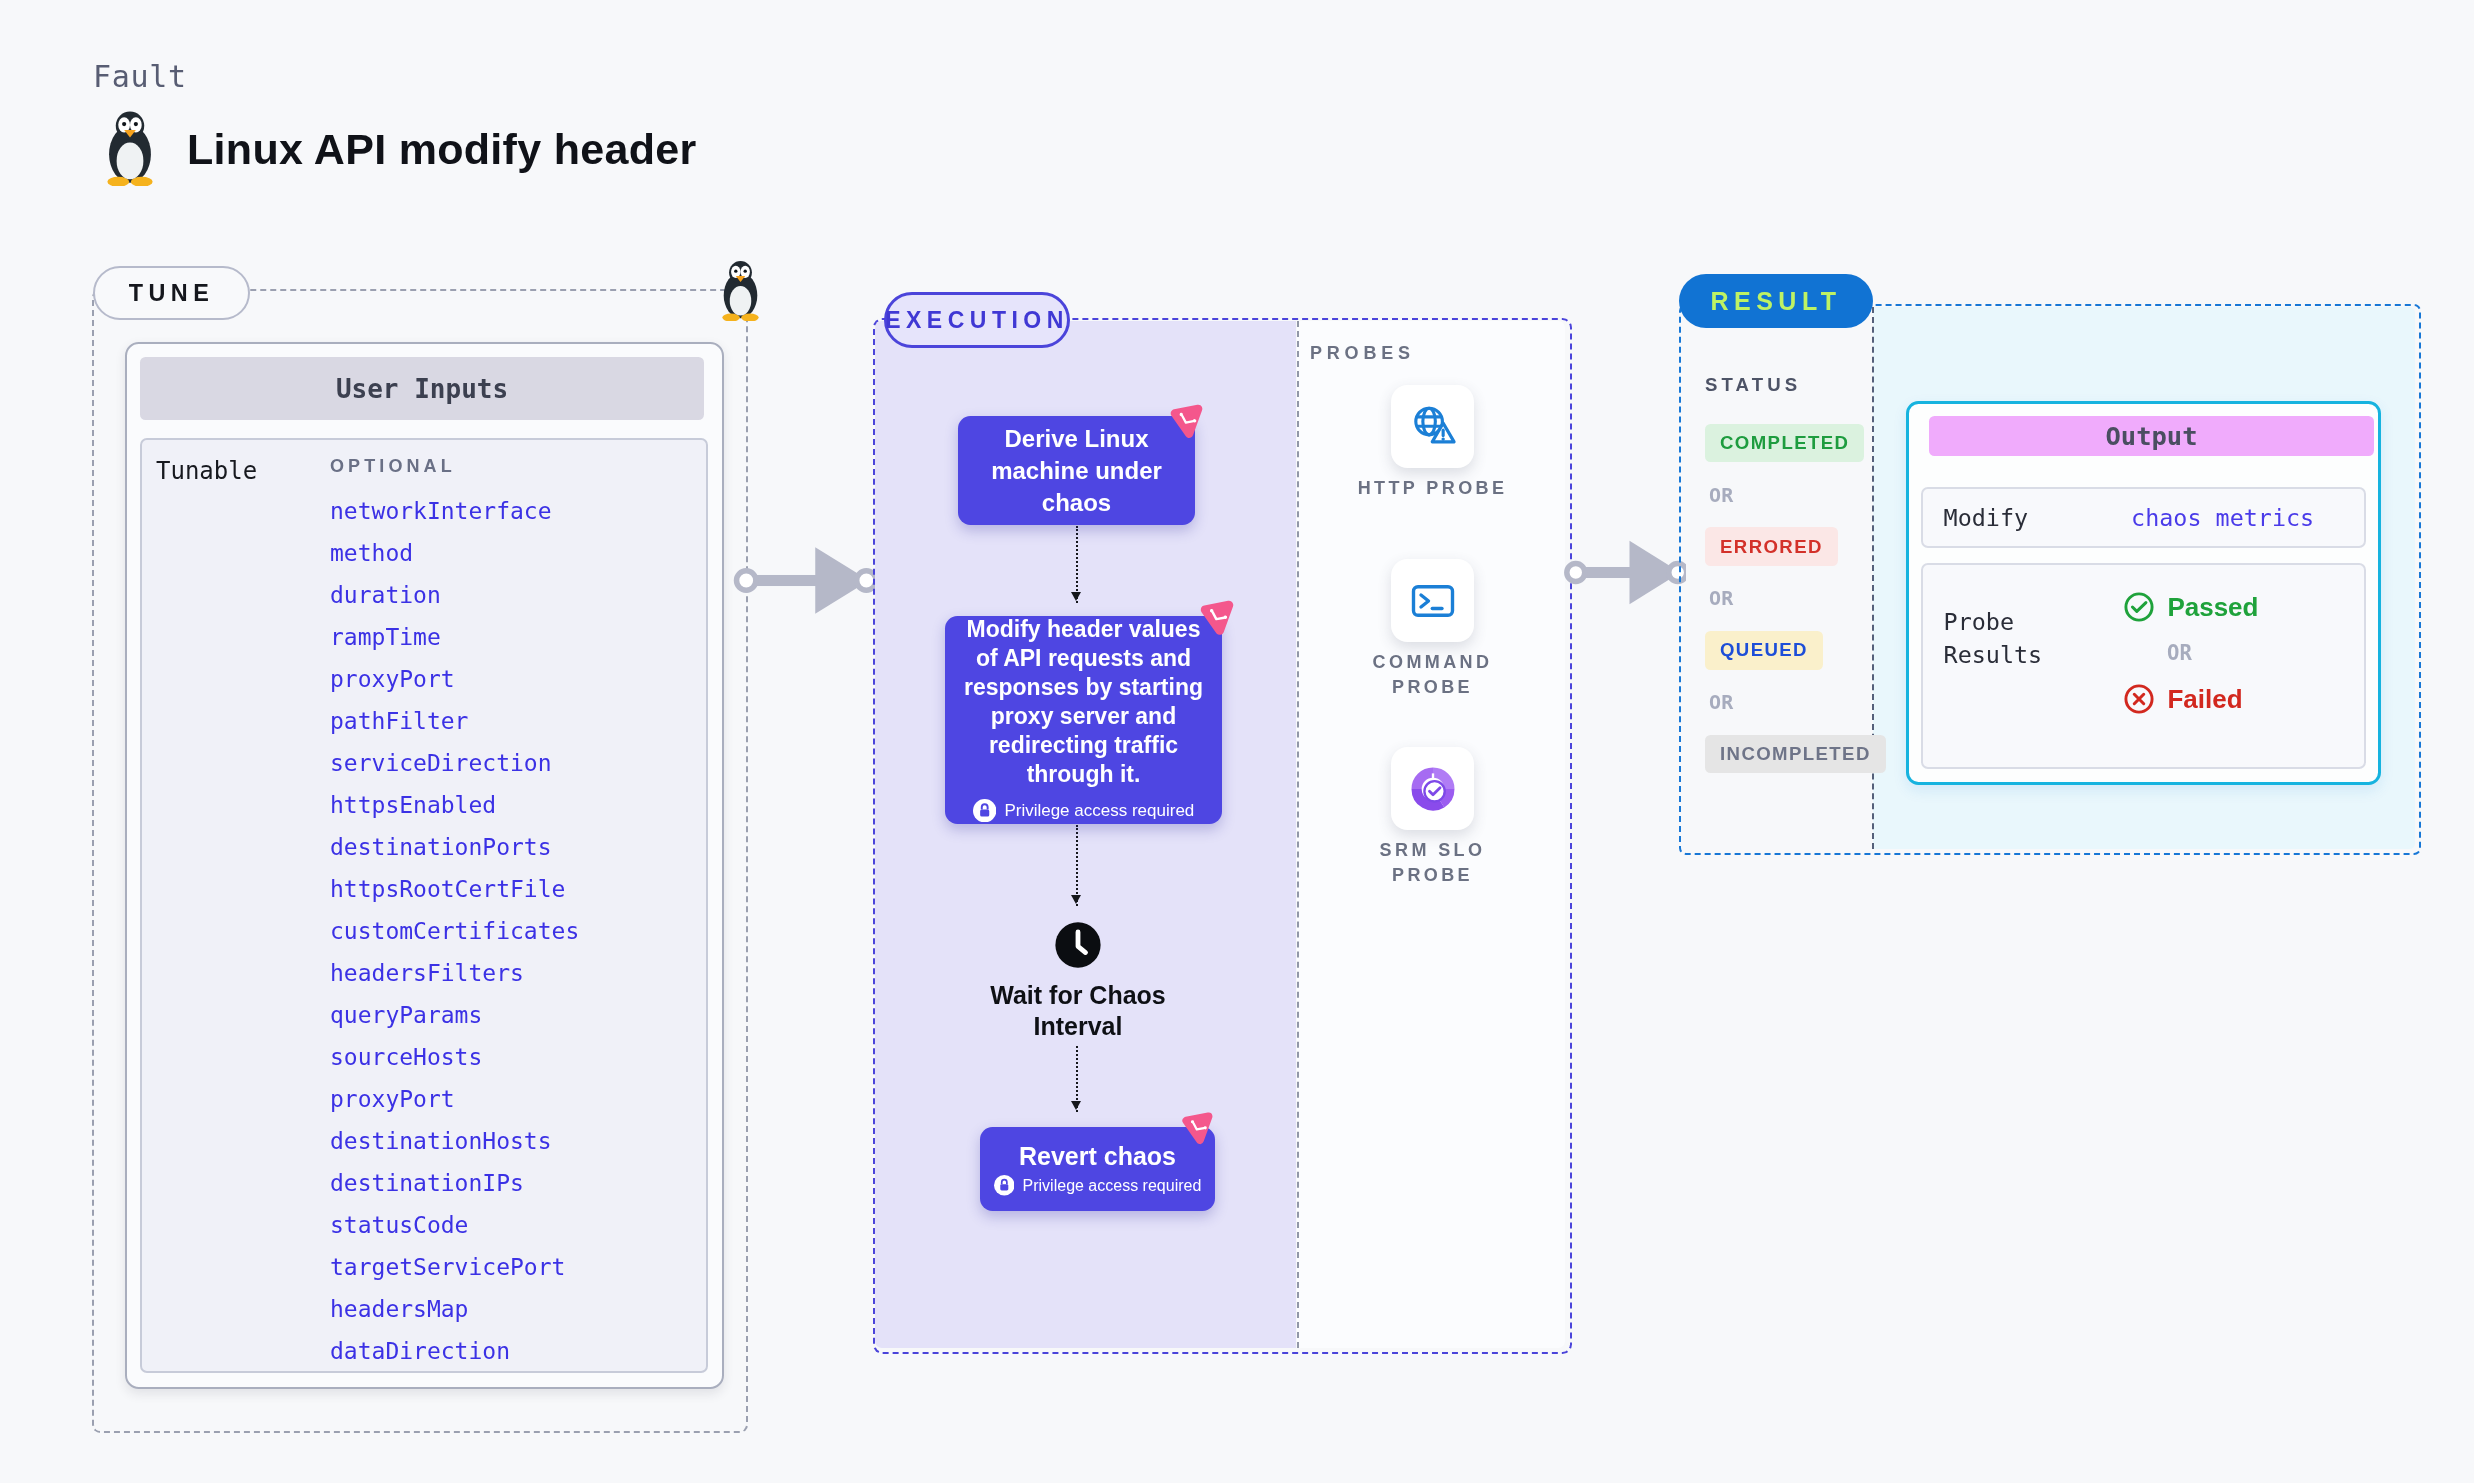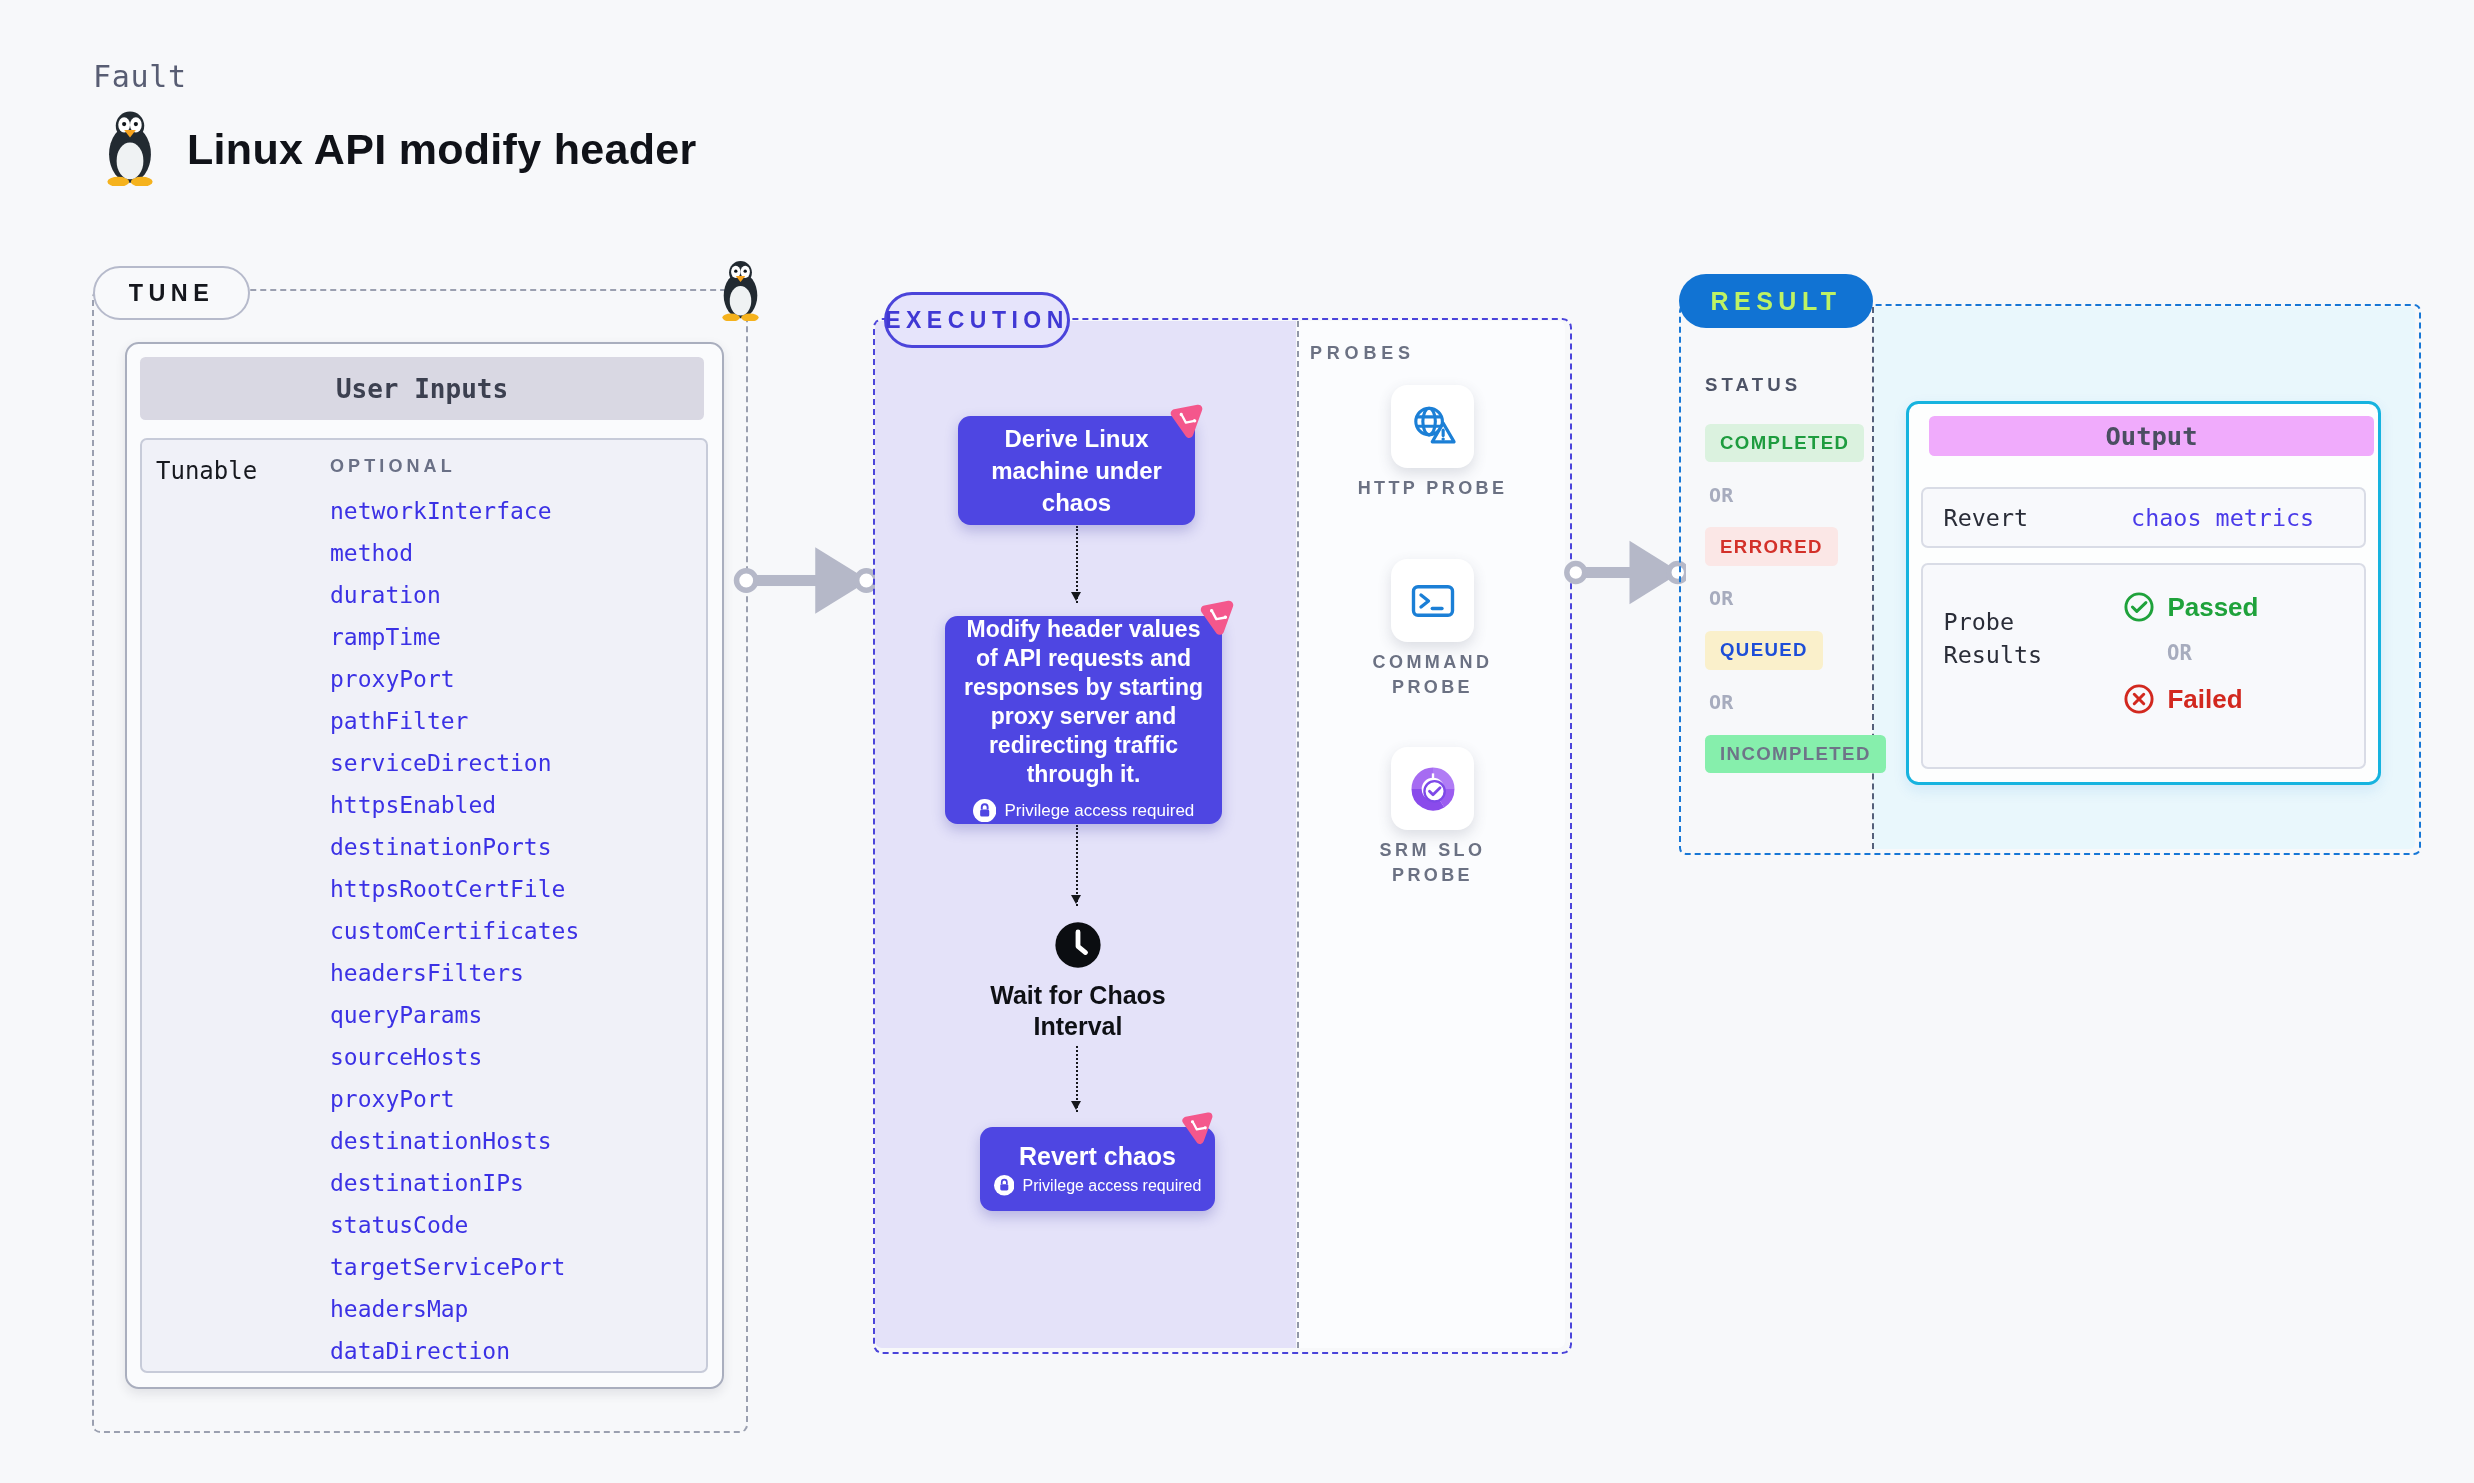--- a/index.html
+++ b/index.html
@@ -73,21 +73,21 @@
   .result-box{left:1679px;top:304px;width:738px;height:547px;border:2.8px dashed #1777D6;border-radius:6.9px;}
   .result-cyan{left:1873px;top:307px;width:542px;height:542px;background:#E9F7FC;border-radius:0 5.5px 5.5px 0;}
   .result-divider{left:1872px;top:307px;width:0;height:542px;border-left:2.1px dashed #55607A;}
 
   .status-col{left:1705px;top:374px;width:172px;display:flex;flex-direction:column;align-items:flex-start;}
   .status-label{font-size:18.6px;font-weight:bold;letter-spacing:4.1px;color:#4D5366;margin-bottom:27.5px;}
   .badge{padding:8.3px 15px;border-radius:5.5px;font-size:18.6px;font-weight:bold;letter-spacing:1.4px;}
   .badge-completed{color:#1E9C3F;background:#DBF2DF;}
   .badge-errored{color:#D3312A;background:#FBE7E6;}
   .badge-queued{color:#1d4ed8;background:#FAF0CB;}
-  .badge-incompleted{color:#6E7488;background:#86efac;}
+  .badge-incompleted{color:#6E7488;background:#e5e5e5;}
   .or{font-family:"DejaVu Sans Mono",monospace;font-size:20px;font-weight:bold;color:#A7ACBE;margin:20.6px 0 20.6px 4.1px;}
 
   .output-card{left:1906px;top:401px;width:475px;height:384px;background:#FDFEFE;border:3.4px solid #16B3DF;
                border-radius:12.4px;box-sizing:border-box;box-shadow:0 5.5px 13.8px rgba(23,119,214,.10);}
   .output-header{left:1921px;top:416px;width:445px;height:40px;background:#f0abfc;border-radius:5.5px;
                  display:flex;align-items:center;justify-content:center;font-size:25.5px;font-weight:bold;color:#4A4E61;margin-left:8px;}
   .output-row{background:#F8F9FC;border:2.1px solid #D9DCE6;border-radius:6.9px;box-sizing:border-box;}
   .metrics-row{left:1921px;top:487px;width:445px;height:61px;display:flex;align-items:center;}
   .metrics-label{margin-left:20.6px;font-size:23.4px;color:#2A2D38;}
   .metrics-value{margin-left:103px;font-size:23.4px;color:#4A3BE9;cursor:pointer;}
@@ -304,21 +304,21 @@
     <div class="or">OR</div>
     <div class="badge badge-queued">QUEUED</div>
     <div class="or">OR</div>
     <div class="badge badge-incompleted">INCOMPLETED</div>
   </div>
 
   <div class="abs output-card"></div>
   <div class="abs output-header mono">Output</div>
 
   <div class="abs output-row metrics-row">
-    <span class="metrics-label mono">Revert</span>
+    <span class="metrics-label mono">Modify</span>
     <span class="metrics-value mono">chaos metrics</span>
   </div>
 
   <div class="abs output-row probe-results-row">
     <div class="pr-label mono">Probe Results</div>
     <div class="pr-right">
       <div class="pr-line pr-passed">
         <svg width="32" height="32" viewBox="0 0 44 44">
           <circle cx="22" cy="22" r="18" fill="none" stroke="#1FA23B" stroke-width="4"></circle>
           <path d="M13 22 l6 6 L31.5 16" fill="none" stroke="#1FA23B" stroke-width="4.2" stroke-linecap="round" stroke-linejoin="round"></path>

